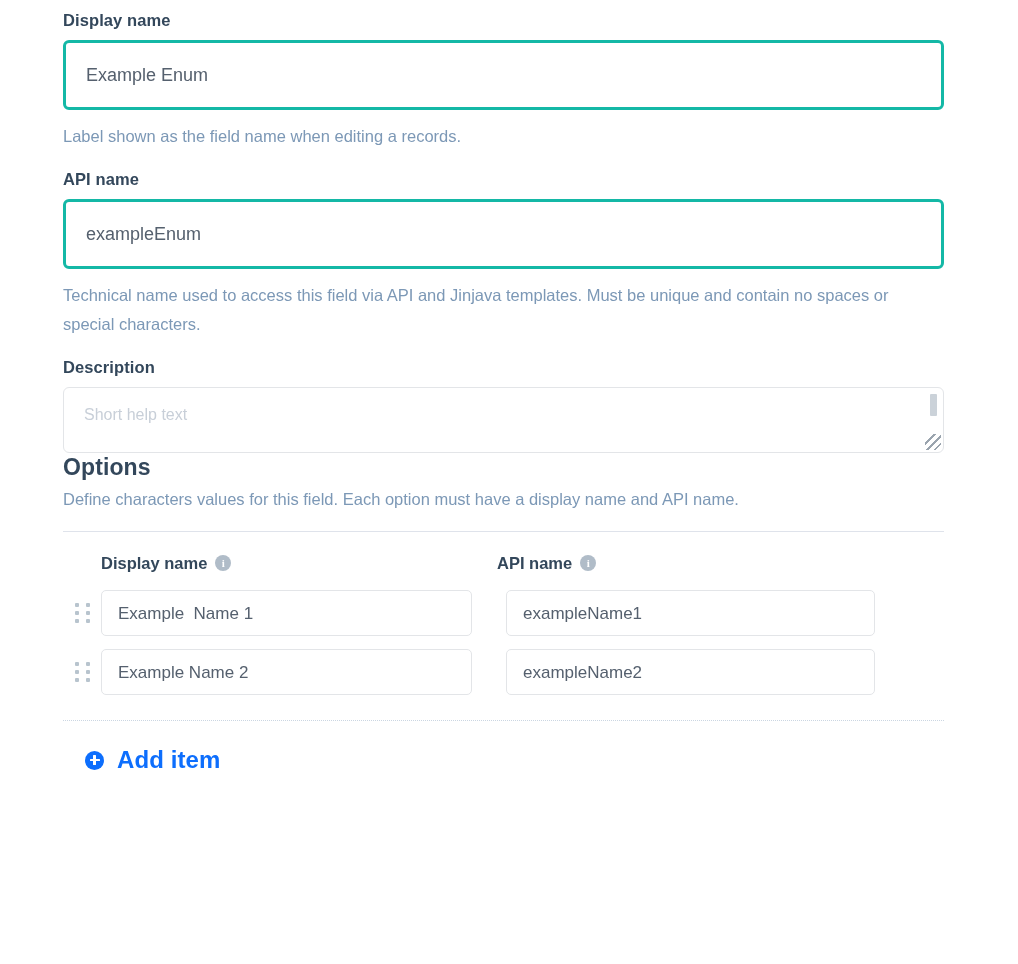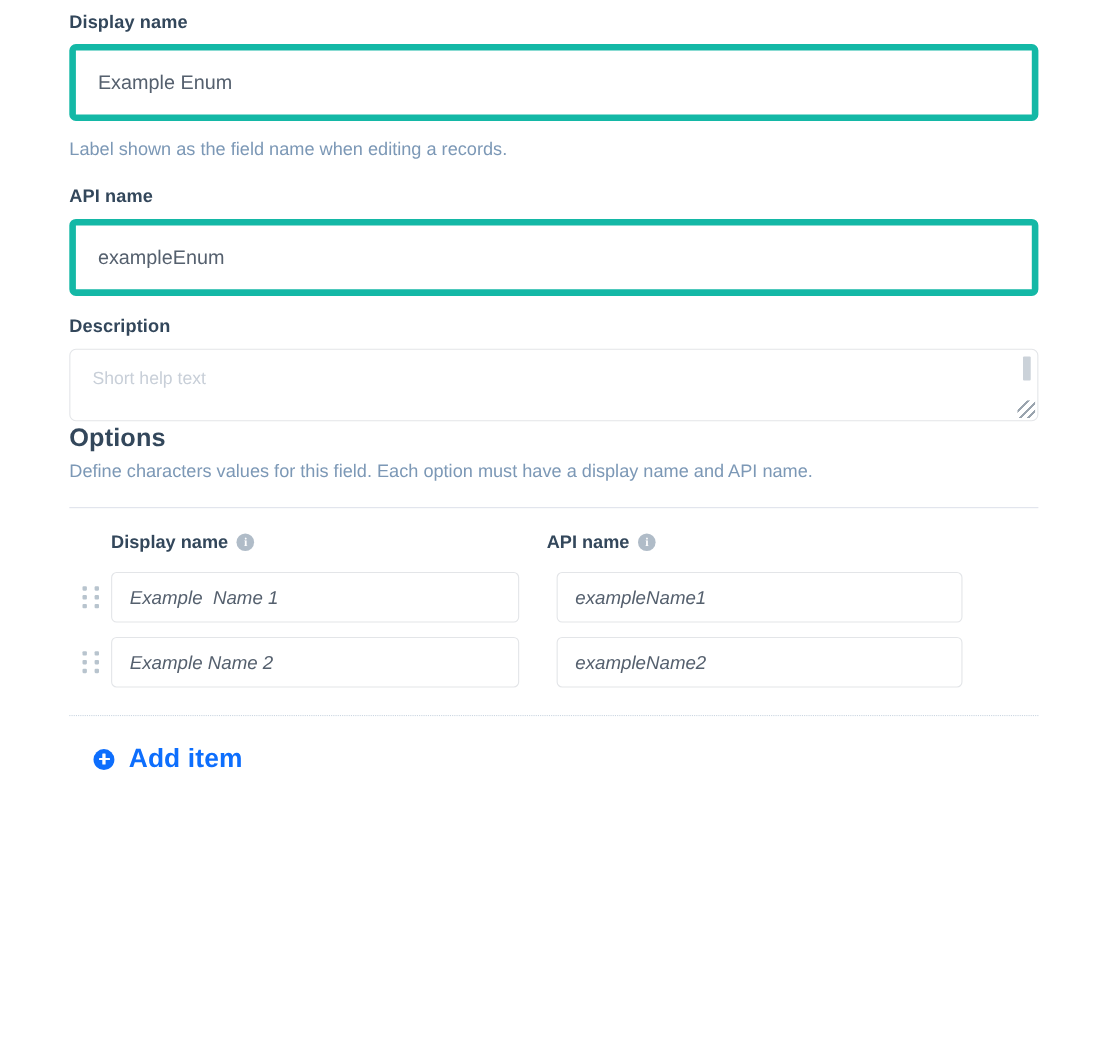--- a/index.html
+++ b/index.html
@@ -33,21 +33,21 @@
     color: #33475b;
     line-height: 20px;
     letter-spacing: 0.1px;
     margin: 0 0 10px 0;
   }
 
   .text-input {
     box-sizing: border-box;
     width: 881px;
     height: 70px;
-    border: 6px solid #14b8a6;
+    border: 3px solid #14b8a6;
     border-radius: 6px;
     background: #ffffff;
     display: flex;
     align-items: center;
     padding: 0 20px;
     font-size: 18px;
     color: #55606e;
     font-family: "Liberation Sans", sans-serif;
   }
   .text-input .value { line-height: 22px; }
@@ -209,21 +209,21 @@
     background: #ffffff;
     display: flex;
     align-items: center;
     padding: 0 16px;
     font-size: 17px;
     color: #55606e;
     flex: none;
   }
   .opt-input.col-display { width: 371px; }
   .opt-input.col-api { width: 369px; margin-left: 34px; }
-  .opt-input .value { white-space: pre; line-height: 21px; font-style: italic; }
+  .opt-input .value { white-space: pre; line-height: 21px; }
 
   
   .add-item-row {
     display: flex;
     align-items: center;
     gap: 13px;
     margin: 28px 0 0 22px;
     width: max-content;
     cursor: pointer;
   }
@@ -271,20 +271,21 @@
     <p class="help-text">Label shown as the field name when editing a records.</p>
   </div>
 
   <div class="gap-1"></div>
 
   <div class="field-block">
     <div class="field-label">API name</div>
     <div class="text-input">
       <span class="value">exampleEnum</span>
     </div>
+    <p class="help-text">Technical name used to access this field via API and Jinjava templates. Must be unique and contain no spaces or special characters.</p>
   </div>
 
   <div class="gap-1"></div>
 
   <div class="field-block">
     <div class="field-label">Description</div>
     <div class="textarea-wrap">
       <div class="textarea-placeholder">Short help text</div>
       <div class="ta-scroll-thumb"></div>
       <div class="ta-resize"></div>

